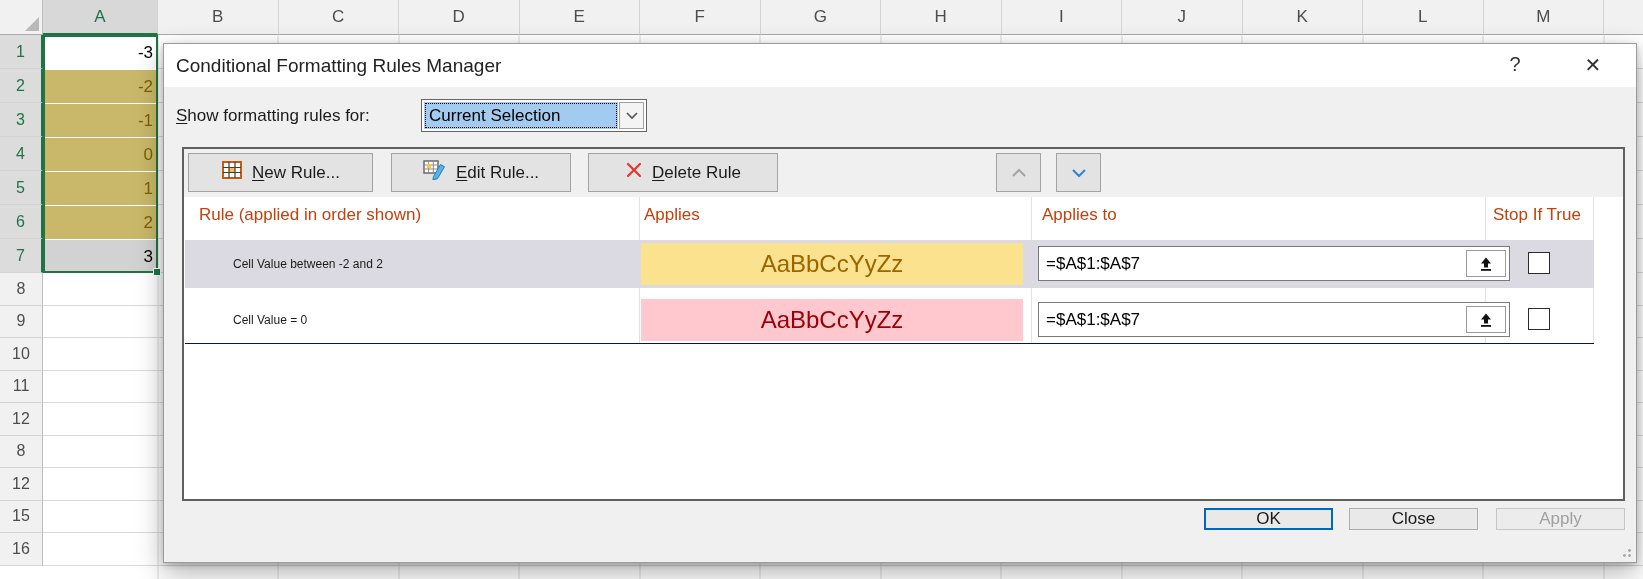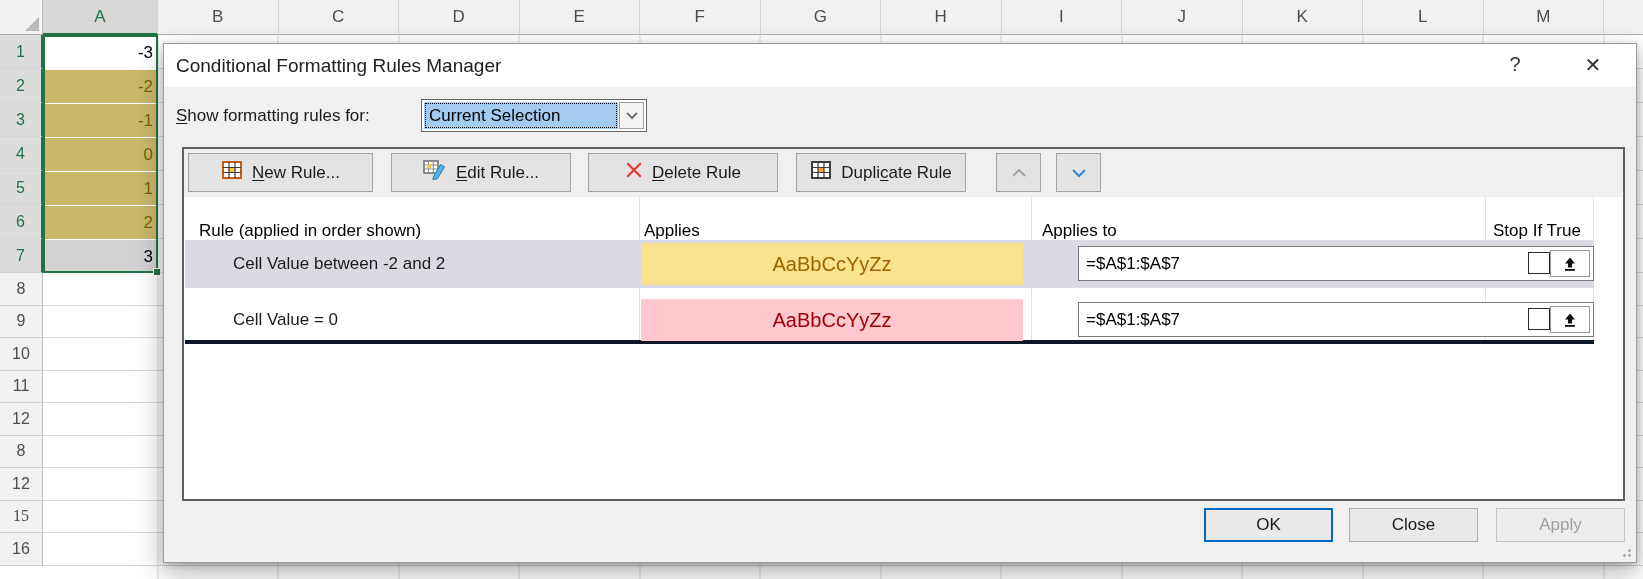--- a/index.html
+++ b/index.html
@@ -58,40 +58,40 @@
 
   .rules-box { position:absolute; left:18px; top:103px; width:1443px; height:354px;
                background:#fff; border:2px solid #5f5f5f; }
   .tool-strip { position:absolute; left:0; top:0; right:0; height:48px; background:#f0f0f0; }
   .tbtn { position:absolute; top:4px; height:39px; background:#e3e3e3; border:1px solid #a3a3a3;
           display:flex; align-items:center; justify-content:center; gap:9px; font-size:17px; cursor:pointer; }
   .tbtn svg { flex:0 0 auto; }
   .move-btn { position:absolute; top:4px; height:39px; width:45px; background:#e3e3e3;
           border:1px solid #a3a3a3; display:flex; align-items:center; justify-content:center; cursor:pointer; }
 
-  .lv-head { position:absolute; top:60px; height:43px; display:flex; align-items:center;
-             font-size:17px; color:#000000; }
+  .lv-head { position:absolute; top:44px; height:43px; display:flex; align-items:center;
+             font-size:17px; color:#c2410c; }
   .lv-div { position:absolute; top:48px; height:147px; width:1px; background:#e2e2e2; }
 
   .rule-row { position:absolute; left:1px; width:1409px; height:48px; }
   .rule-row.selected { background:#dbdae2; }
-  .rule-row.plain { border-bottom:4px solid #0f172a; }
-  .rule-name { position:absolute; left:48px; top:0; height:48px; display:flex; align-items:center; font-size:17px; }
+  .rule-row.plain { border-bottom:1px solid #0f172a; }
+  .rule-name { position:absolute; left:48px; top:0; height:48px; display:flex; align-items:center; font-size:12px; }
   .swatch { position:absolute; left:456px; top:3px; width:382px; height:42px;
-            display:flex; align-items:center; justify-content:center; font-size:20px; }
-  .refedit { position:absolute; left:853px; top:6px; width:516px; height:35px;
-             background:#fff; border:1px solid #7a7a7a;margin-left:40px; }
+            display:flex; align-items:center; justify-content:center; font-size:24px; }
+  .refedit { position:absolute; left:853px; top:6px; width:472px; height:35px;
+             background:#fff; border:1px solid #7a7a7a; }
   .refedit input { position:absolute; left:1px; top:1px; bottom:1px; width:398px; border:none; outline:none;
              font-family:"Liberation Sans",sans-serif; font-size:17px; padding-left:6px; color:#000; background:transparent; }
   .picker { position:absolute; right:3px; top:3px; bottom:3px; width:40px; background:#fff;
             border:1px solid #9a9a9a; display:flex; align-items:center; justify-content:center; cursor:pointer; }
   .cb { position:absolute; left:1343px; top:12px; width:22px; height:22px; background:#fff;
         border:1px solid #2b2b2b; cursor:pointer; }
 
-  .foot-btn { position:absolute; top:464px; width:129px; height:34px; background:#e9e9e9;
+  .foot-btn { position:absolute; top:464px; width:129px; height:22px; background:#e9e9e9;
               border:1px solid #adadad; display:flex; align-items:center; justify-content:center;
               font-size:17px; cursor:pointer; }
   .btn-ok { left:1040px; border:2px solid #0067c0; }
   .btn-close { left:1185px; }
   .btn-apply { left:1332px; color:#a0a0a0; border-color:#c6c6c6; background:#ececec; cursor:default; }
 
   .grip { position:absolute; right:4px; bottom:4px; width:13px; height:13px;
           background-image:radial-gradient(#a9a9a9 1.3px, transparent 1.5px); background-size:5px 5px;
           background-position:bottom right; clip-path:polygon(100% 0, 100% 100%, 0 100%); }
 </style>
@@ -145,21 +145,21 @@
       <div class="row-h sel" style="top: 171px; height: 34px;">5</div>
       <div class="row-h sel" style="top: 205px; height: 34px;">6</div>
       <div class="row-h sel" style="top: 239px; height: 34px;">7</div>
       <div class="row-h" style="top: 273px; height: 32.5px;">8</div>
       <div class="row-h" style="top: 305.5px; height: 32.5px;">9</div>
       <div class="row-h" style="top: 338px; height: 32.5px;">10</div>
       <div class="row-h" style="top: 370.5px; height: 32.5px;">11</div>
       <div class="row-h" style="top: 403px; height: 32.5px;">12</div>
       <div class="row-h" style="top: 435.5px; height: 32.5px;">8</div>
       <div class="row-h" style="top: 468px; height: 32.5px;">12</div>
-      <div class="row-h" style="top: 500.5px; height: 32.5px; font-family: Liberation Serif, serif;">15</div>
+      <div class="row-h" style="top: 500.5px; height: 32.5px;">15</div>
       <div class="row-h" style="top: 533px; height: 32.5px;">16</div>
     </div>
   <div id="cells">
       <div class="cellA plain" style="top: 36px; height: 33px;">-3</div>
       <div class="cellA rule-yellow-selected" style="top: 70px; height: 33px;">-2</div>
       <div class="cellA rule-yellow-selected" style="top: 104px; height: 33px;">-1</div>
       <div class="cellA rule-yellow-selected" style="top: 138px; height: 33px;">0</div>
       <div class="cellA rule-yellow-selected" style="top: 172px; height: 33px;">1</div>
       <div class="cellA rule-yellow-selected" style="top: 206px; height: 33px;">2</div>
       <div class="cellA gray-selected" style="top: 240px; height: 33px;">3</div>
@@ -208,28 +208,20 @@
               <rect x="8" y="7.5" width="6" height="5" fill="#fac33c"></rect>
               <path d="M8 2v16M14 2v16M2 7.5h18M2 12.5h18" stroke="#3d3d3d" stroke-width="1.2" fill="none"></path>
             </svg></span>
     <span class="lbl"><span class="pre"></span><span class="accel">N</span><span class="post">ew Rule...</span></span>
   </div>
         <div class="tbtn" style="left: 404px; width: 190px;">
     <span class="icon-slot"><svg width="18" height="18" viewBox="0 0 18 18">
               <path d="M3 3 L15 15 M15 3 L3 15" stroke="#e23b2e" stroke-width="2.3" stroke-linecap="round" fill="none"></path>
             </svg></span>
     <span class="lbl"><span class="pre"></span><span class="accel">D</span><span class="post">elete Rule</span></span>
-  </div>
-        <div class="tbtn" style="left: 612px; width: 170px;">
-    <span class="icon-slot"><svg width="22" height="20" viewBox="0 0 22 20">
-              <rect x="2" y="2" width="18" height="16" fill="#fff" stroke="#3d3d3d" stroke-width="2"></rect>
-              <rect x="8" y="7.5" width="6" height="5" fill="#f5a623"></rect>
-              <path d="M8 2v16M14 2v16M2 7.5h18M2 12.5h18" stroke="#3d3d3d" stroke-width="1.2" fill="none"></path>
-            </svg></span>
-    <span class="lbl"><span class="pre">Dupli</span><span class="accel">c</span><span class="post">ate Rule</span></span>
   </div>
       </div>
 
     <div class="move-btn" style="left:812px;">
       <svg width="18" height="12" viewBox="0 0 18 12">
           <path d="M3 9 L9 3 L15 9" stroke="#a3a3a3" stroke-width="2" fill="none"></path>
         </svg>
     </div>
     <div class="move-btn" style="left:872px;">
       <svg width="18" height="12" viewBox="0 0 18 12">

